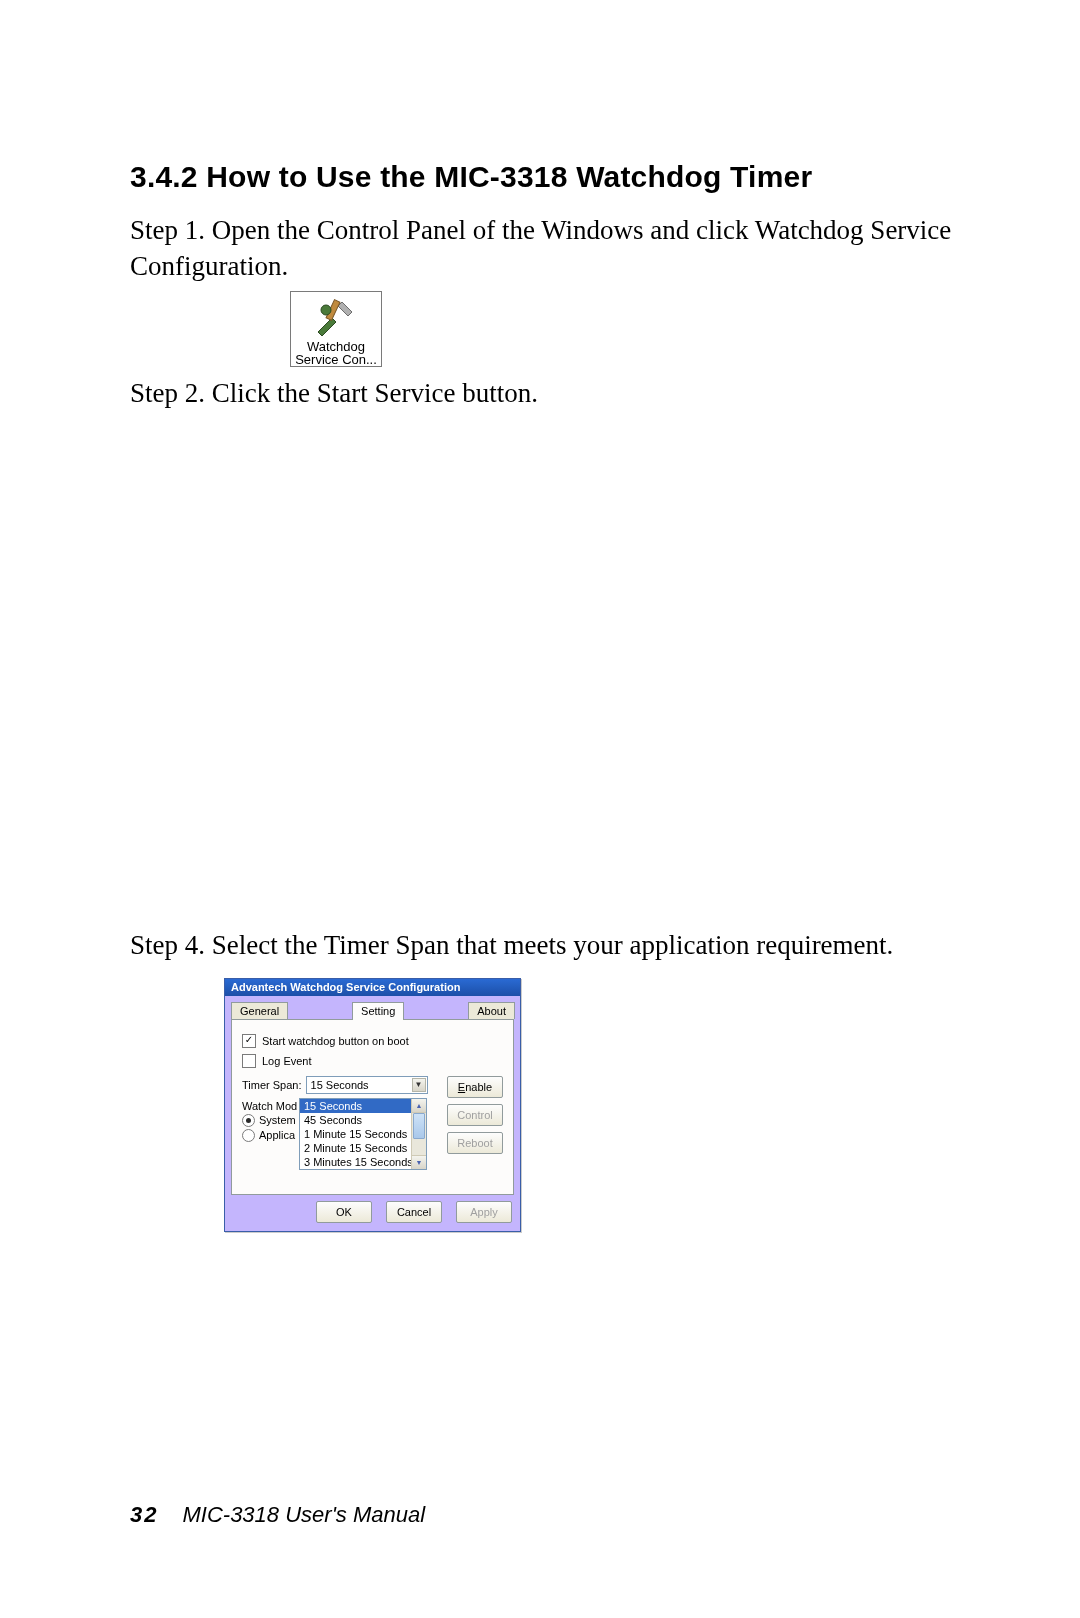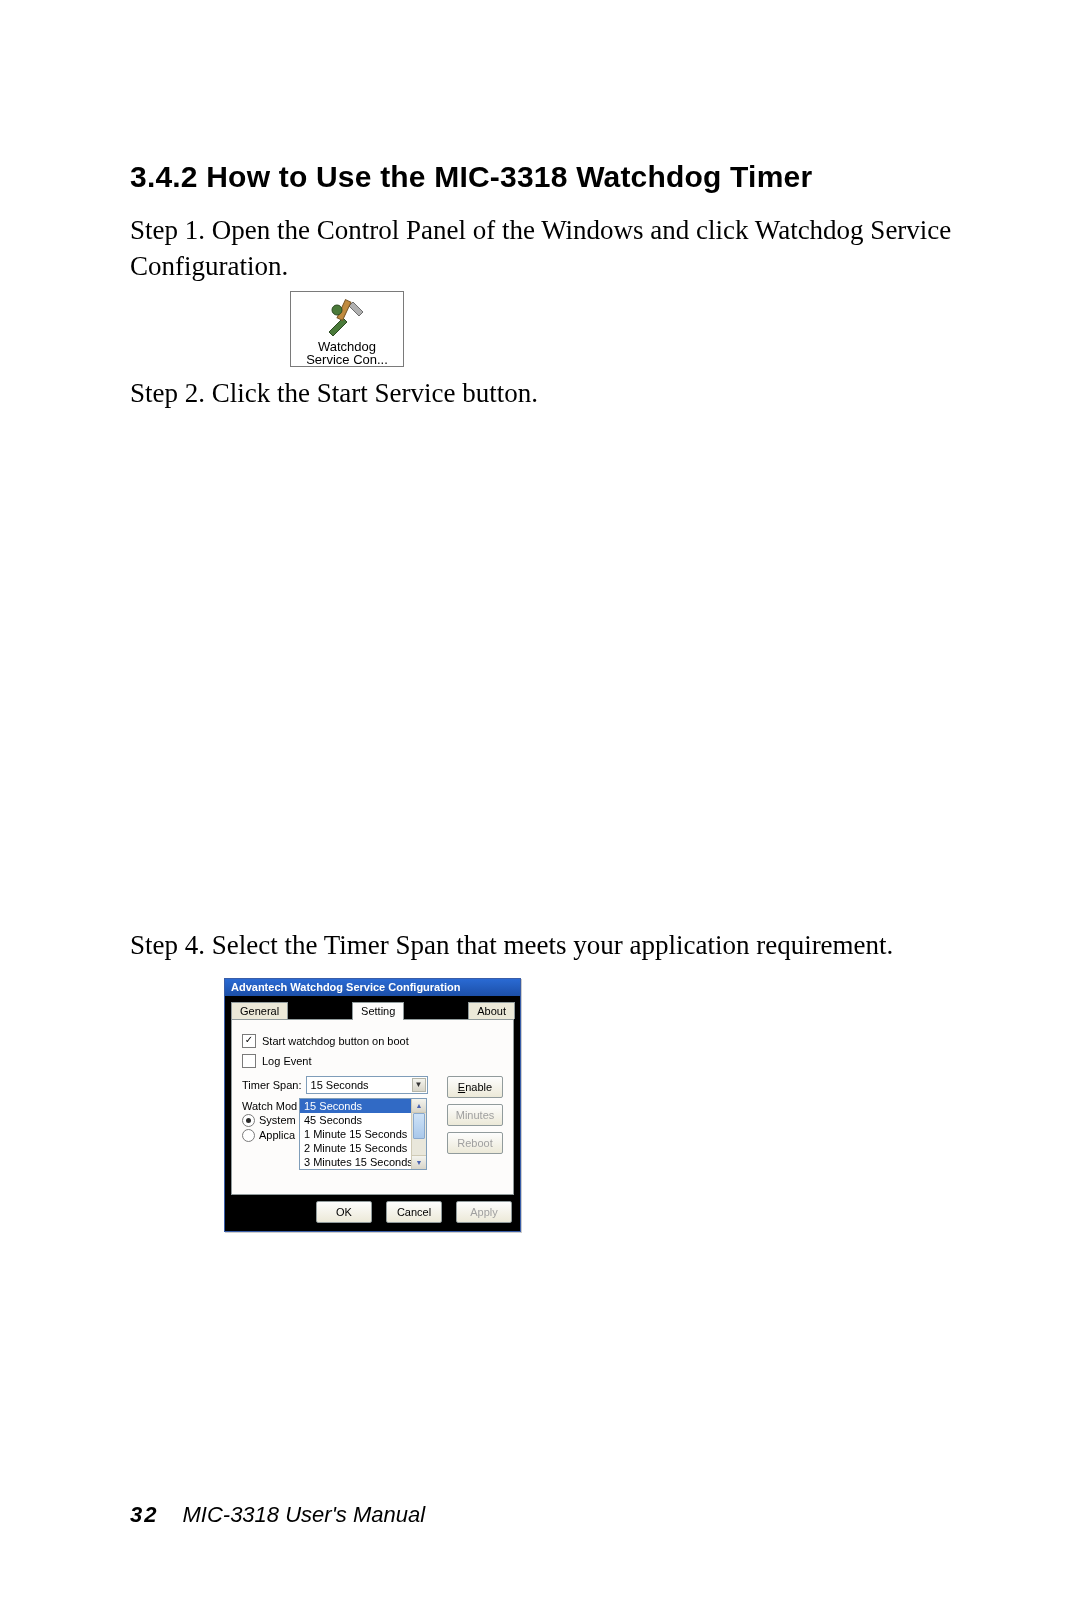--- a/index.html
+++ b/index.html
@@ -24,21 +24,21 @@
     font-size: 30px;
     margin-bottom: 18px;
     letter-spacing: 0.2px;
   }
   .body-text {
     font-size: 27px;
     line-height: 1.35;
     margin-bottom: 6px;
   }
   .icon-block {
-    width: 114px;
+    width: 92px;
     height: 76px;
     margin: 6px 0 8px 160px;
     border: 1px solid #7a7a7a;
     border-left: 1px solid #7a7a7a;
     border-top: 1px solid #7a7a7a;
     position: relative;
     background: #ffffff;
     box-sizing: border-box;
     padding-top: 4px;
   }
@@ -57,21 +57,21 @@
     color: #000;
   }
   .gap-a { height: 250px; }
   .gap-b { height: 260px; }
   .dialog {
     width: 295px;
     margin: 14px 0 0 94px;
     font-family: Tahoma, Arial, sans-serif;
     font-size: 11px;
     border: 1px solid #3a5ea8;
-    background: #000000;
+    background: #c4b5fd;
     box-shadow: 1px 1px 0 rgba(0,0,0,0.2);
   }
   .titlebar {
     background: linear-gradient(#2a6ad3, #1c4fa8);
     color: #fff;
     font-weight: bold;
     padding: 2px 6px 3px 6px;
     font-size: 11px;
   }
   .tabs {
@@ -368,21 +368,21 @@
         <div class="dd-item">3 Minutes 15 Seconds</div>
         <div class="dd-scroll">
           <div class="sbtn">▲</div>
           <div class="thumb"></div>
           <div class="sbtn bottom">▼</div>
         </div>
       </div>
 
       <div class="side-btns">
         <span class="btn"><span style="text-decoration:underline">E</span>nable</span>
-        <span class="btn disabled">Minutes</span>
+        <span class="btn disabled">Control</span>
         <span class="btn disabled">Reboot</span>
       </div>
 
     </div>
 
     <div class="dlg-buttons">
       <span class="btn">OK</span>
       <span class="btn">Cancel</span>
       <span class="btn disabled">Apply</span>
     </div>

